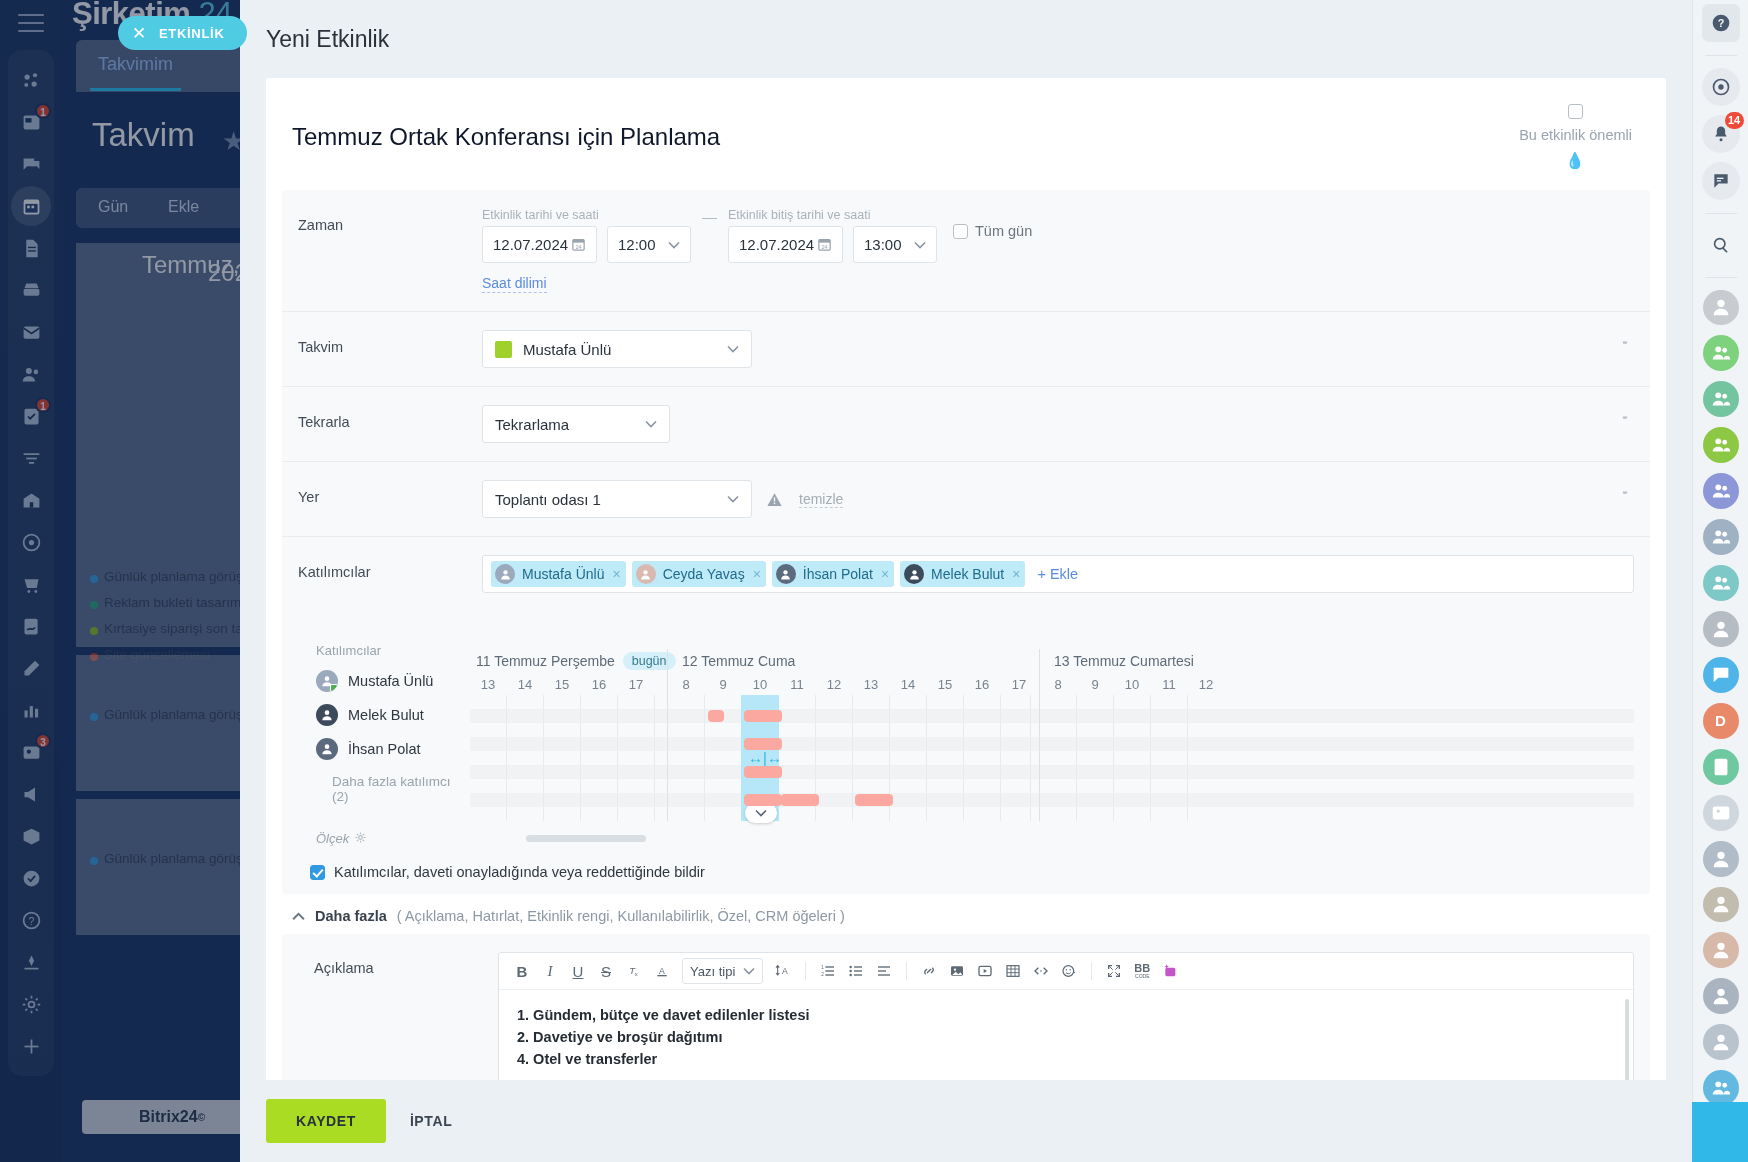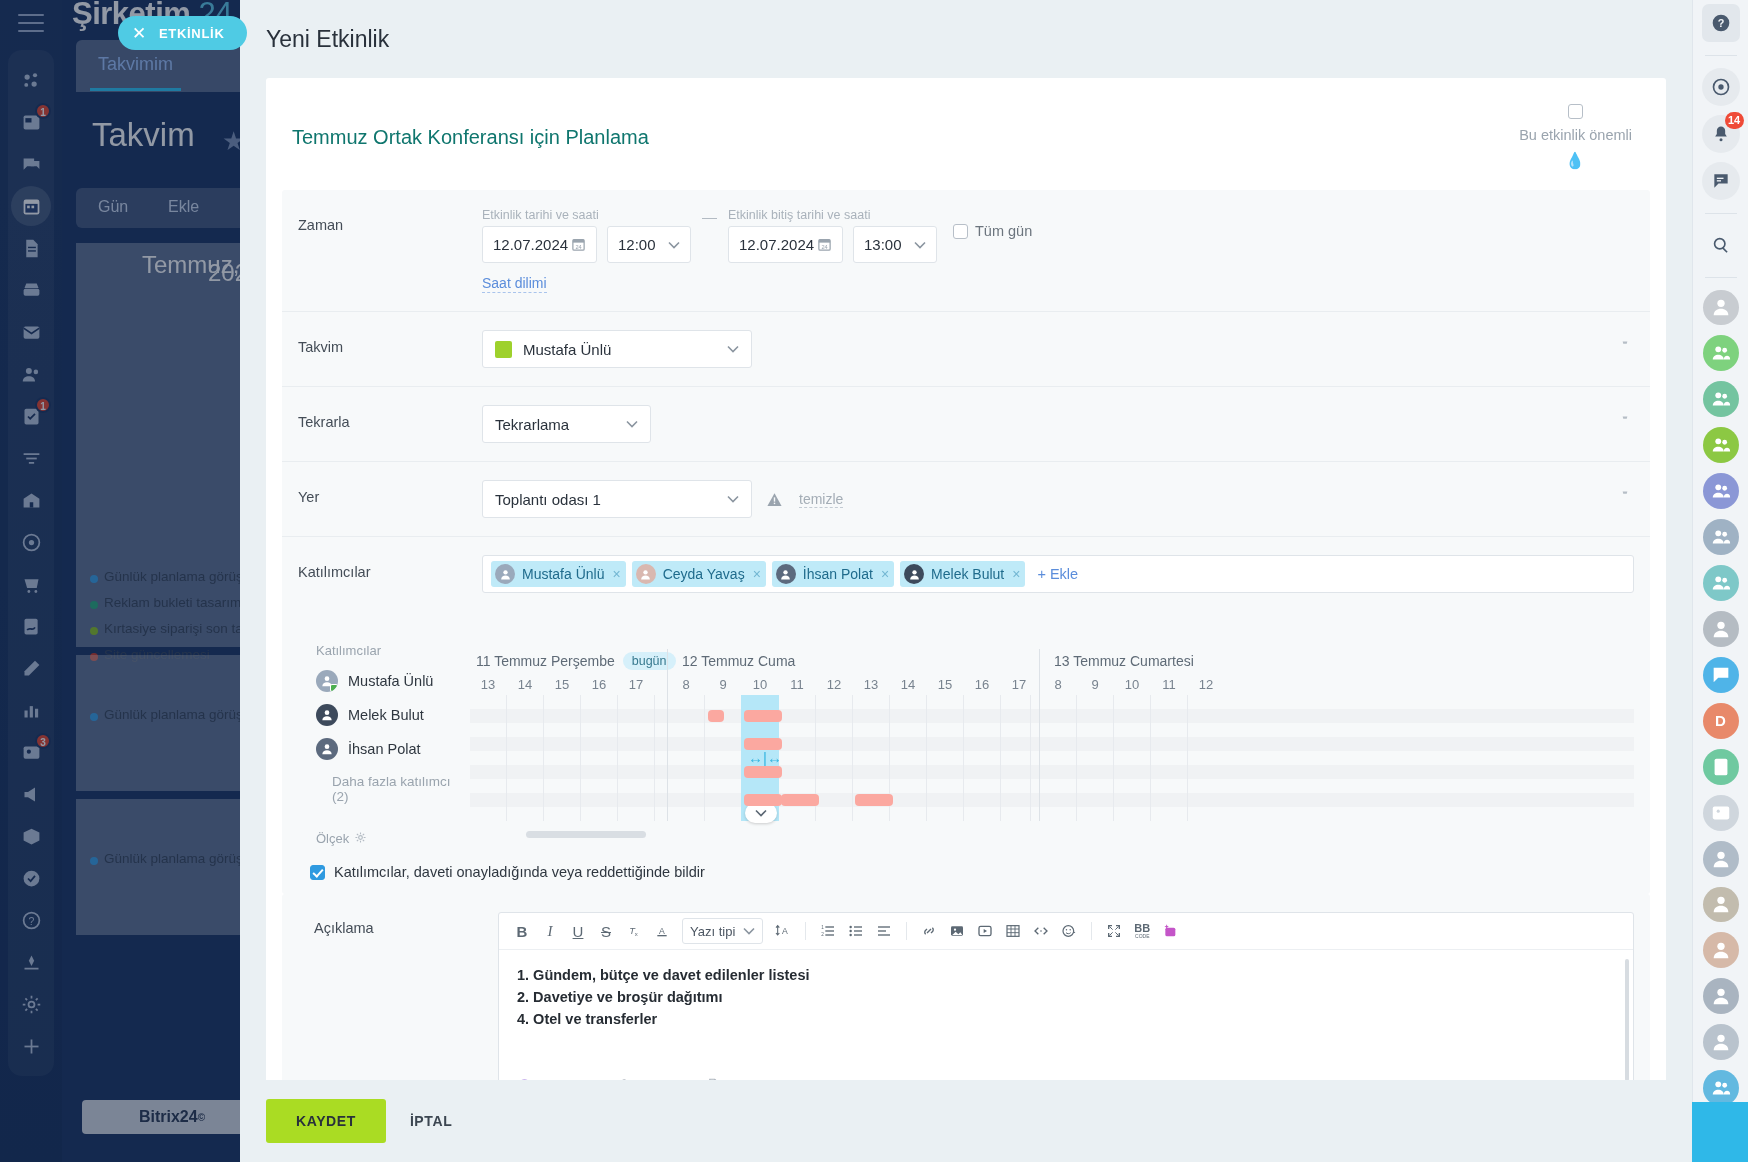--- a/index.html
+++ b/index.html
@@ -95,21 +95,21 @@
      background:#eaf0f3; display:flex; flex-direction:column; }
   #modal-head { height:78px; flex:0 0 78px; display:flex; align-items:center; padding:0 0 0 26px; }
   #modal-title { font-size:23px; color:#29313b; }
 
   #modal-body { flex:1 1 auto; margin:0 26px; background:#fff; border-radius:3px 3px 0 0;
      overflow:hidden; position:relative; }
   #modal-scroll { position:absolute; inset:0; overflow:hidden; }
 
   .ev-name-row { display:flex; align-items:center; justify-content:space-between;
      padding:26px 34px 20px 26px; }
-  #event-name { font-size:20px; color:#0f766e; }
+  #event-name { font-size:24px; color:#0f172a; }
   .important { display:flex; align-items:center; gap:8px; color:#9aa4ae; font-size:14.5px;flex-direction:column; }
   .cbx { width:15px; height:15px; border:1px solid #b7bfc8; border-radius:3px; background:#fff;
      display:inline-block; flex:0 0 15px; }
   .flame { color:#f07b64; font-size:16px; }
 
   .panel { background:#f7f9fa; margin:0 16px; border-radius:3px; padding:0; }
 
   .row { display:flex; align-items:flex-start; padding:18px 0 18px 0;
      border-bottom:1px solid #e9edf0; position:relative; }
   .row:last-child { border-bottom:none; }
@@ -130,21 +130,21 @@
   .chev svg { width:12px; height:12px; fill:#8b95a0; display:block; }
   .allday { display:flex; align-items:center; gap:7px; margin-left:16px; padding-bottom:9px;
      color:#6c757e; font-size:14.5px; }
   .tz { margin-top:12px; font-size:14px; color:#5b8ddb; border-bottom:1px dashed #a9c4ec;
      display:inline-block; padding-bottom:1px; }
 
   .sel-ctl { background:#fff; border:1px solid #dfe4e9; border-radius:3px; height:38px;
      display:flex; align-items:center; padding:0 12px; font-size:15px; color:#2a323c;
      justify-content:space-between; }
   .sel-ctl.w270 { width:270px; }
-  .sel-ctl.w165 { width:169px; }
+  .sel-ctl.w165 { width:188px; }
   .cal-swatch { width:17px; height:17px; background:#9ed12c; border-radius:2px; margin-right:11px; }
   .warn { margin-left:14px; color:#9aa4ae; }
   .warn svg { width:17px; height:17px; fill:currentColor; display:block; }
   .clear-lnk { margin-left:16px; font-size:14px; color:#a4adb6; border-bottom:1px dashed #c3cbd3; }
 
   .attendee-box { border:1px solid #dfe4e9; background:#fff; border-radius:3px;
      min-height:36px; display:flex; align-items:center; flex-wrap:wrap; gap:0;
      padding:5px 8px; margin-right:16px; }
   .chip { display:flex; align-items:center; background:#bfeaf8; border-radius:3px;
      height:26px; padding:0 5px 0 4px; margin-right:6px; font-size:14px; color:#1f6b8c; }
@@ -178,21 +178,21 @@
   .vline { position:absolute; top:0; bottom:0; width:1px; background:#e7eaee; }
   .daysep { position:absolute; top:-46px; bottom:0; width:1px; background:#dde2e7; }
   .busy { position:absolute; background:#fba8a0; border-radius:4px; height:12px; }
   .selblock { position:absolute; background:#b5e7f8; top:0; bottom:0; }
   .selarrows { position:absolute; color:#37b6e0; font-size:15px; }
   .seldown { position:absolute; width:32px; height:20px; background:#fff; border-radius:10px;
      box-shadow:0 1px 3px rgba(0,0,0,.18); display:flex; align-items:center; justify-content:center;
      color:#5b6773; }
   .seldown svg { width:12px; height:12px; fill:currentColor; }
 
-  .scale-row { display:flex; padding:10px 16px 0 16px; }
+  .scale-row { display:flex; align-items:center; padding:10px 16px 0 16px;font-style:italic; }
   .scale-lbl { width:172px; flex:0 0 172px; font-size:13px; color:#9aa4ae; padding-left:18px;
      display:flex; align-items:center; gap:6px; }
   .scale-lbl svg { width:11px; height:11px; fill:#b3bbc3; }
   .hbar { width:120px; height:7px; background:#d9dee3; border-radius:4px; margin-left:56px; }
 
   .notify { display:flex; align-items:center; gap:9px; padding:18px 0 14px 28px; }
   .cbx.on { background:#2f9ae0; border-color:#2f9ae0; position:relative; }
   .cbx.on::after { content:""; position:absolute; left:4px; top:1px; width:4px; height:8px;
      border:solid #fff; border-width:0 2px 2px 0; transform:rotate(42deg); }
   .notify-t { font-size:14.5px; color:#2f3740; }
@@ -959,20 +959,29 @@
           </div>
           <div class="hbar"></div>
         </div>
 
         <div class="notify">
           <span class="cbx on"></span>
           <span class="notify-t">Katılımcılar, daveti onayladığında veya reddettiğinde bildir</span>
         </div>
       </div>
 
+      <div class="more-row">
+        <span class="more-chev">
+            <svg viewBox="0 0 12 12">
+              <path d="M1 8.5L6 3.5l5 5" fill="none" stroke="#6b7683" stroke-width="1.8"></path>
+            </svg>
+          </span>
+        <span class="more-b">Daha fazla</span>
+        <span class="more-items">( Açıklama,  Hatırlat,  Etkinlik rengi,  Kullanılabilirlik,  Özel,  CRM öğeleri )</span>
+      </div>
 
       <div class="panel" style="padding-bottom:20px;">
         <div class="desc-row">
           <div class="desc-lbl">Açıklama</div>
           <div class="editor">
             <div class="etb">
               <div class="etb-b" style="font-weight:bold;">B</div>
               <div class="etb-b" style="font-style:italic; font-family:'Liberation Serif',serif;">I</div>
               <div class="etb-b" style="text-decoration:underline;">U</div>
               <div class="etb-b" style="text-decoration:line-through;">S</div>

